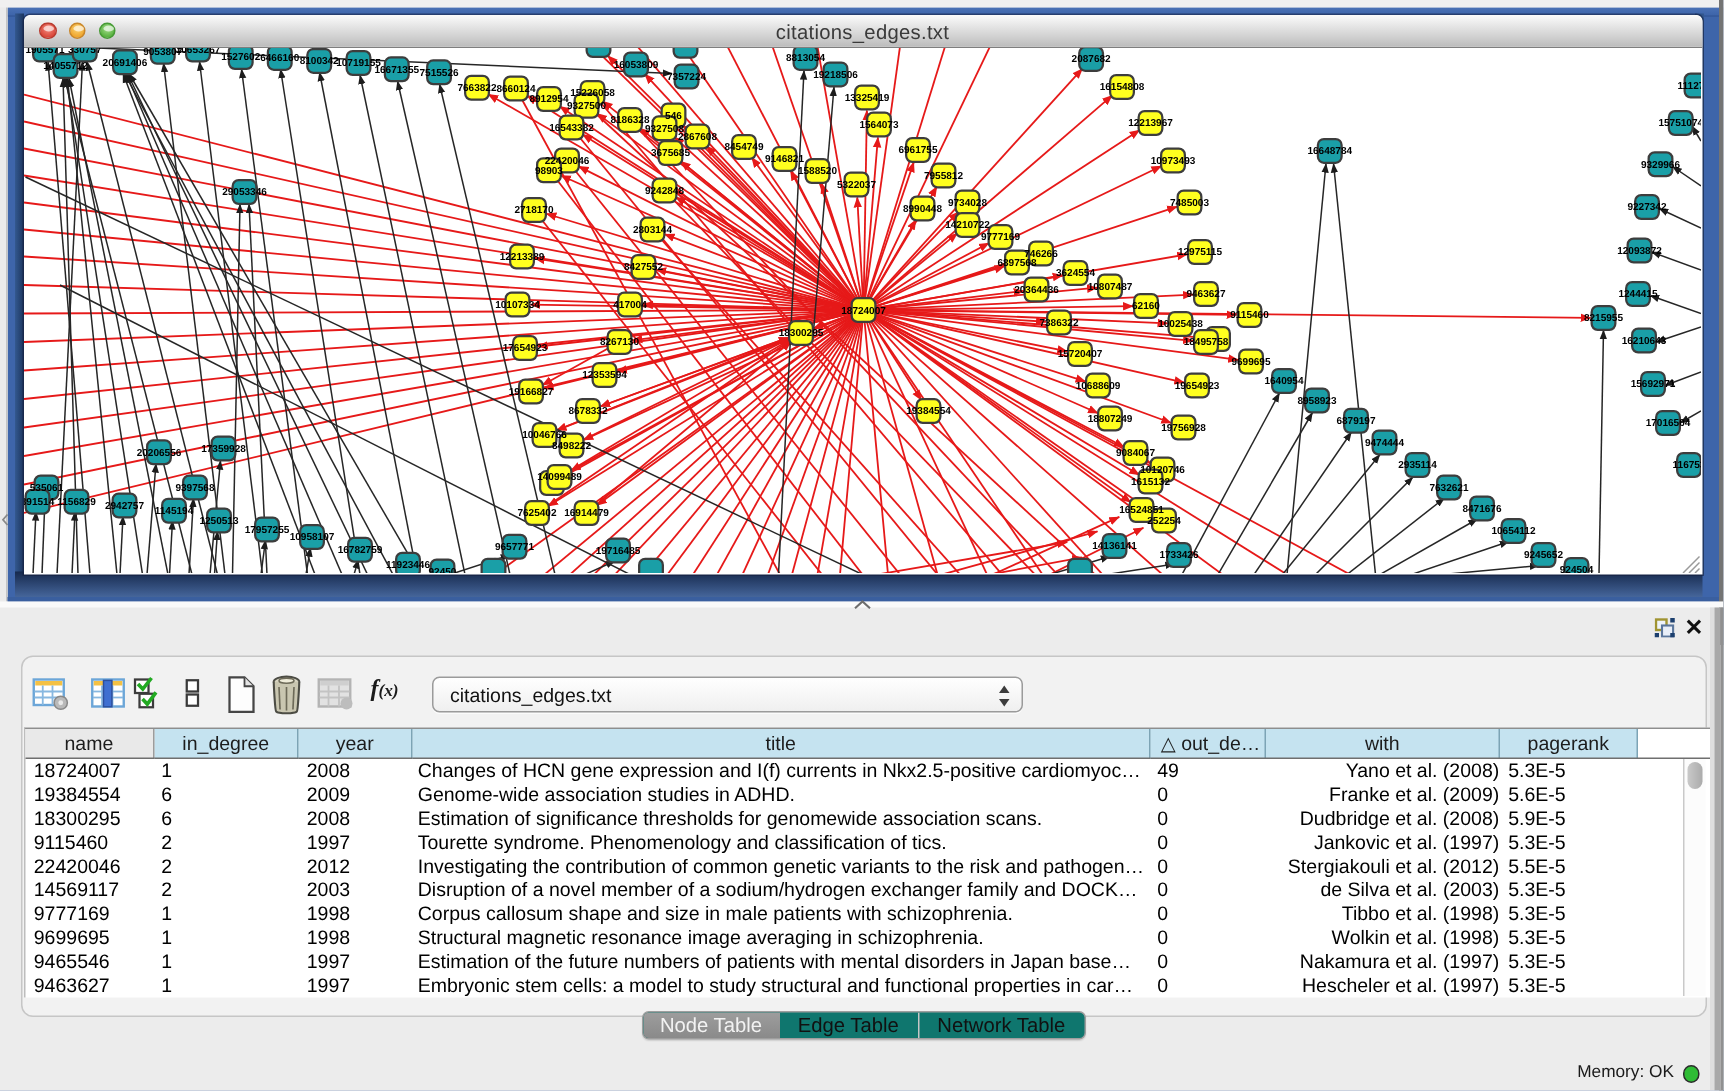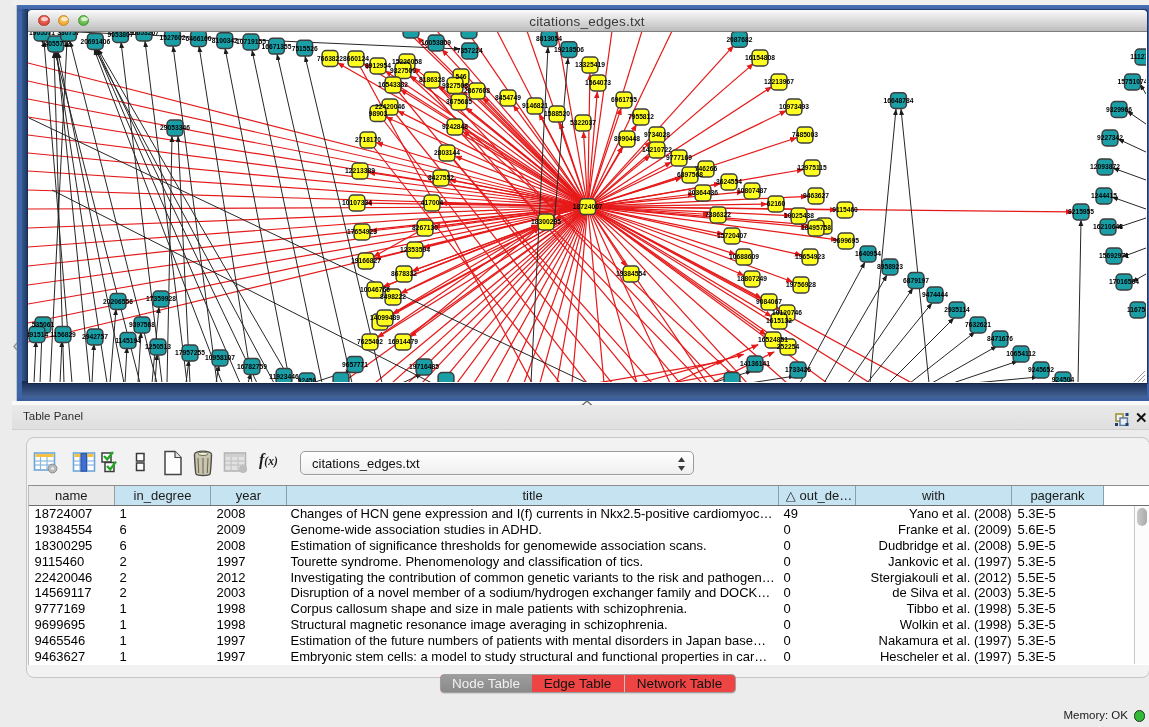--- a/index.html
+++ b/index.html
@@ -1,15 +1,15 @@
 <!DOCTYPE html>
 <html><head><meta charset="utf-8"><style>
 * { margin:0; padding:0; box-sizing:border-box; }
 html,body { width:1149px; height:727px; font-family:"Liberation Sans", sans-serif; background:#ececec; overflow:hidden; }
-#app { position:relative; width:952px; height:727px;margin-left:12px; }
+#app { position:relative; width:952px; height:727px; }
 .abs { position:absolute; }
 
 
 #netbg { left:5px; top:4.5px; width:1141px; height:396.5px; background:#3e65aa; }
 #netbg .topsheen { position:absolute; left:0; top:0; width:100%; height:6px; background:linear-gradient(#4a71b5,#3e65aa 80%,#2c4f8f); }
 #lshadow { left:10px; top:9px; width:6px; height:374px; background:linear-gradient(90deg,#33588f,#1c355e); }
 #rshadow { left:1129.5px; top:9px; width:6px; height:374px; background:linear-gradient(90deg,#24477f,#33588f); }
 #bshadow { left:10px; top:381px; width:1125px; height:17.5px; background:linear-gradient(#16294d,#48699f); }
 #leftstrip { left:0; top:0; width:5px; height:401px; background:#ebebeb; border-right:1px solid #c4c4c4; }
 #rightstrip-top { left:1146px; top:0; width:3px; height:401px; background:#d6d6d6; }
@@ -66,21 +66,21 @@
 td.c6 { text-align:right; }
 td.c7 { padding-left:6px; }
 .w1 { width:86px; } .w2 { width:96px; } .w3 { width:76px; } .w4 { width:492px; }
 .w5 { width:77px; } .w6 { width:156px; } .w7 { width:92px; } .w8 { width:48px; }
 
 
 #vscroll { left:1121.5px; top:506px; width:15px; height:158px; background:#fcfcfc; border-left:1px solid #c9c9c9; }
 #vthumb { position:absolute; left:2px; top:2px; width:10px; height:18px; background:linear-gradient(90deg,#c9c9c9,#ababab); border-radius:6px; }
 
 
-#tabs { left:427.5px; top:674px; width:296px; height:19px; border:1px solid #9e9e9e; border-radius:4.5px; background:#ef4444; box-shadow:0 1px 1px rgba(0,0,0,.12); overflow:hidden; display:flex; }
+#tabs { left:427.5px; top:674px; width:296px; height:19px; border:1px solid #9e9e9e; border-radius:4.5px; background:#0f766e; box-shadow:0 1px 1px rgba(0,0,0,.12); overflow:hidden; display:flex; }
 #tabs div { font-size:13.5px; text-align:center; padding-top:1px; height:100%; }
 #tab1 { width:91px; background:linear-gradient(#9d9d9d,#8a8a8a); color:#f2f2f2; }
 #tab2 { width:93px; color:#111; border-right:1px solid #c6c6c6; }
 #tab3 { width:110px; color:#111; }
 
 
 #memtext { left:986px; top:709px; width:130px; text-align:right; font-size:11.5px; color:#1a1a1a; }
 #memdot { left:1121.5px; top:710px; width:11.5px; height:11.5px; border-radius:50%; background:#2fbc35; border:1px solid #2c2c2c; }
 </style></head>
 <body>
@@ -622,23 +622,20 @@
           </g>
         </svg>
       </div>
   </div>
 
   <div class="abs" id="blueline"></div>
   <div class="abs" id="paneltop"></div>
   <svg class="abs" style="left:569px;top:399.5px;" width="12" height="6" viewBox="0 0 12 6">
       <path d="M1 5.5 L6 1 L11 5.5" fill="none" stroke="#6e6e6e" stroke-width="1.4"></path>
     </svg>
-  <div class="abs" id="panelhdr">
-      <div class="t">Table Panel</div>
-    </div>
   <div class="abs" id="panelbody"></div>
   <div class="abs" id="container"></div>
   <div class="abs" id="rstrip1"></div>
   <div class="abs" id="rstrip2"></div>
   <div class="abs" id="rstrip3"></div>
   <div class="abs" id="floatico">
     <svg width="14" height="13" viewBox="0 0 14 13">
       <rect x="1" y="1" width="7" height="7" fill="#eef3fa" stroke="#a09432" stroke-width="1.6"></rect>
       <rect x="5" y="5" width="7.4" height="7.4" fill="#e8eef8" stroke="#5a769c" stroke-width="1.4"></rect>
       <rect x="10.5" y="0" width="3" height="3" fill="#1c3f6e"></rect>

